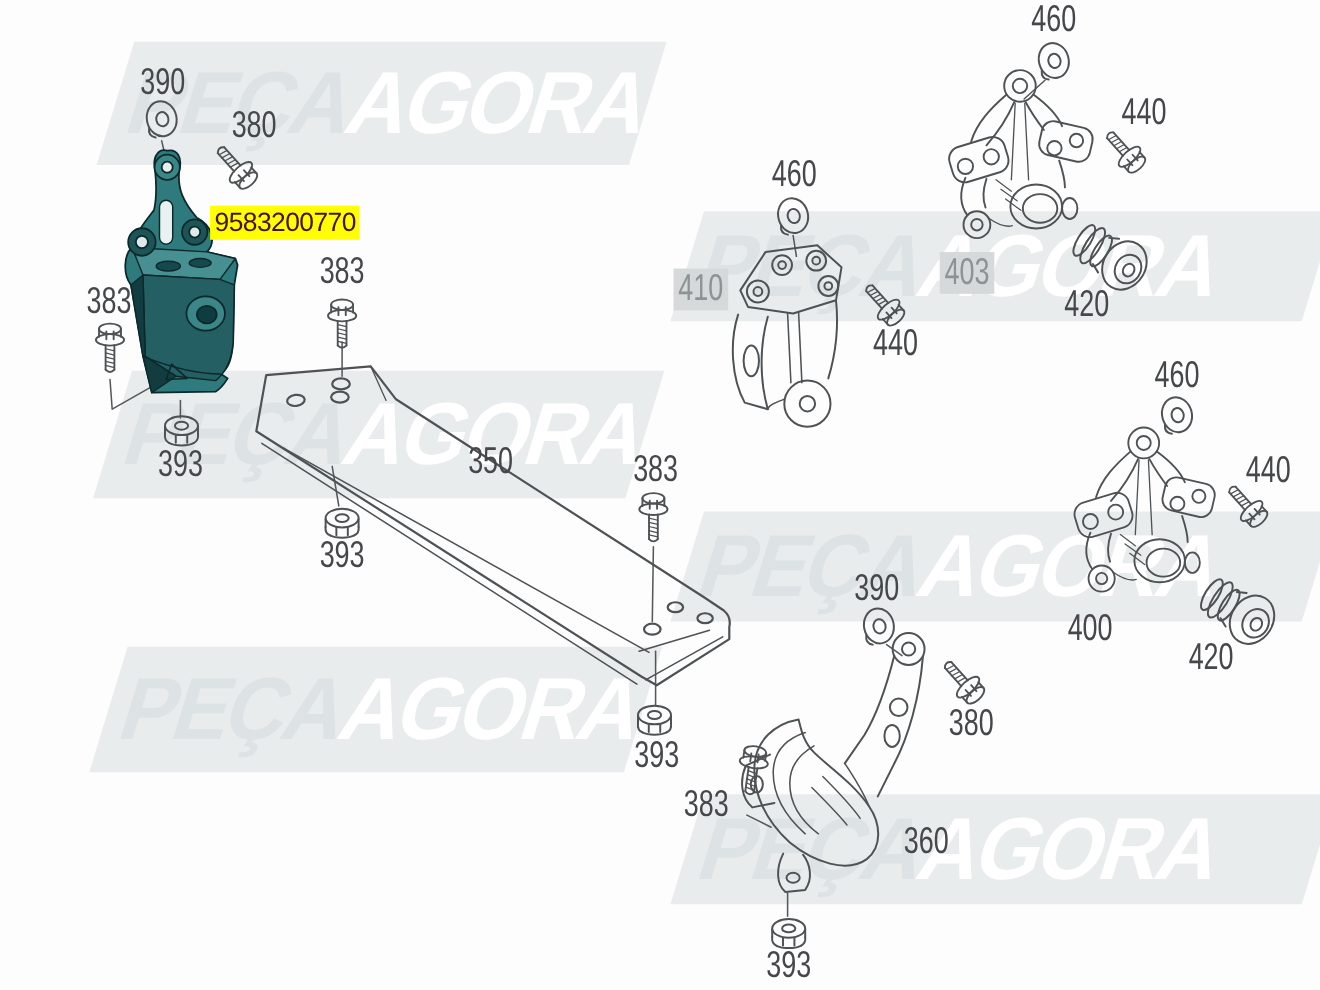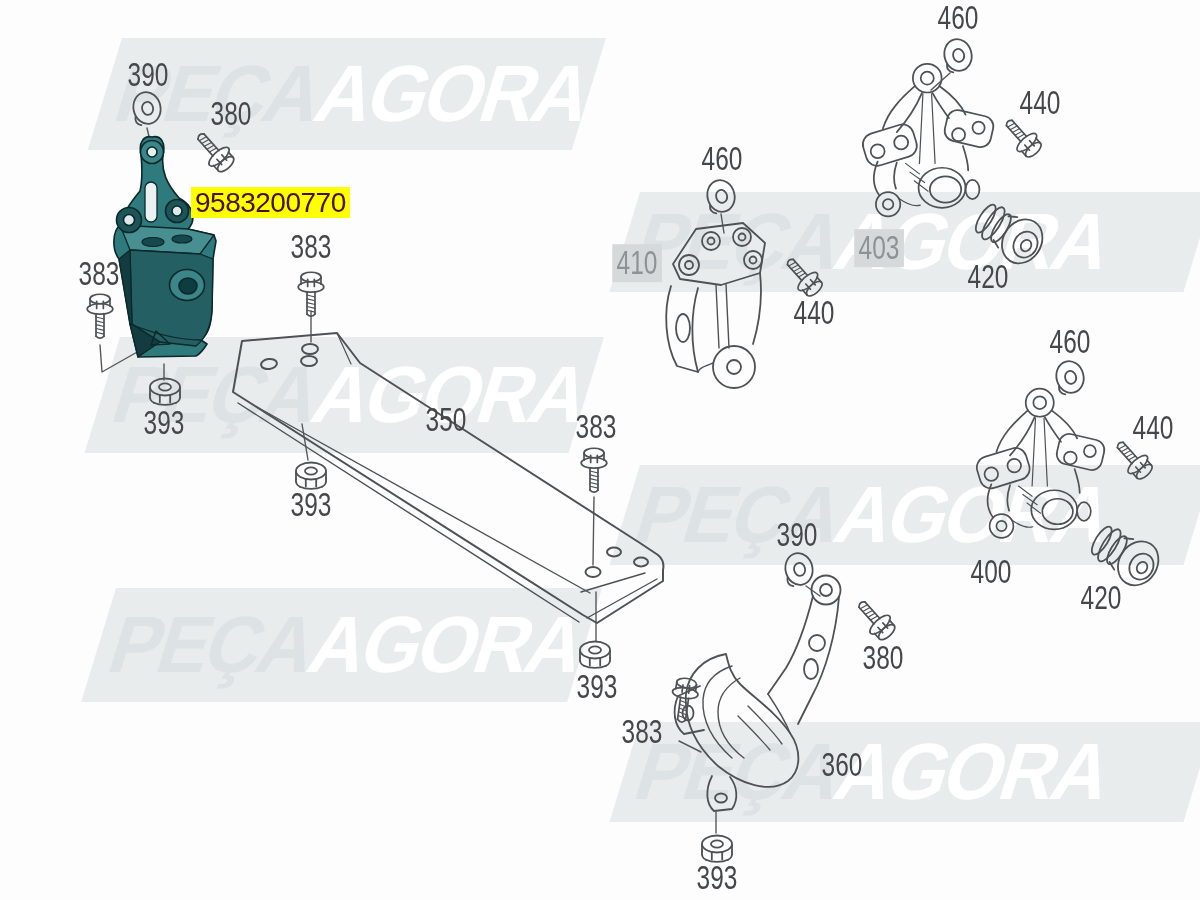--- a/index.html
+++ b/index.html
@@ -34,21 +34,21 @@
     font-size:34px; line-height:1.05; color:#45474a; white-space:nowrap;
   }
   .callout.boxed {
     background:#d6d9da; color:#8d9295; padding:1px 6px;
   }
 
   
   .part-number-highlight {
     position:absolute; left:191px; top:187px; z-index:4;
     background:#ffff00; color:#4a1008;
-    font-size:28px; line-height:31px; padding:0 4px; letter-spacing:-.5px;
+    font-size:24px; line-height:31px; padding:0 4px; letter-spacing:-.5px;
     white-space:nowrap;
   }
 </style>
 </head>
 <body>
 
 <div id="stage">
 
   <div class="wm-band" style="left:122px; top:38px;  width:470px;">
     <span class="wm-text"><span class="wm-p1">PEÇA</span><span class="wm-p2">AGORA</span></span>

